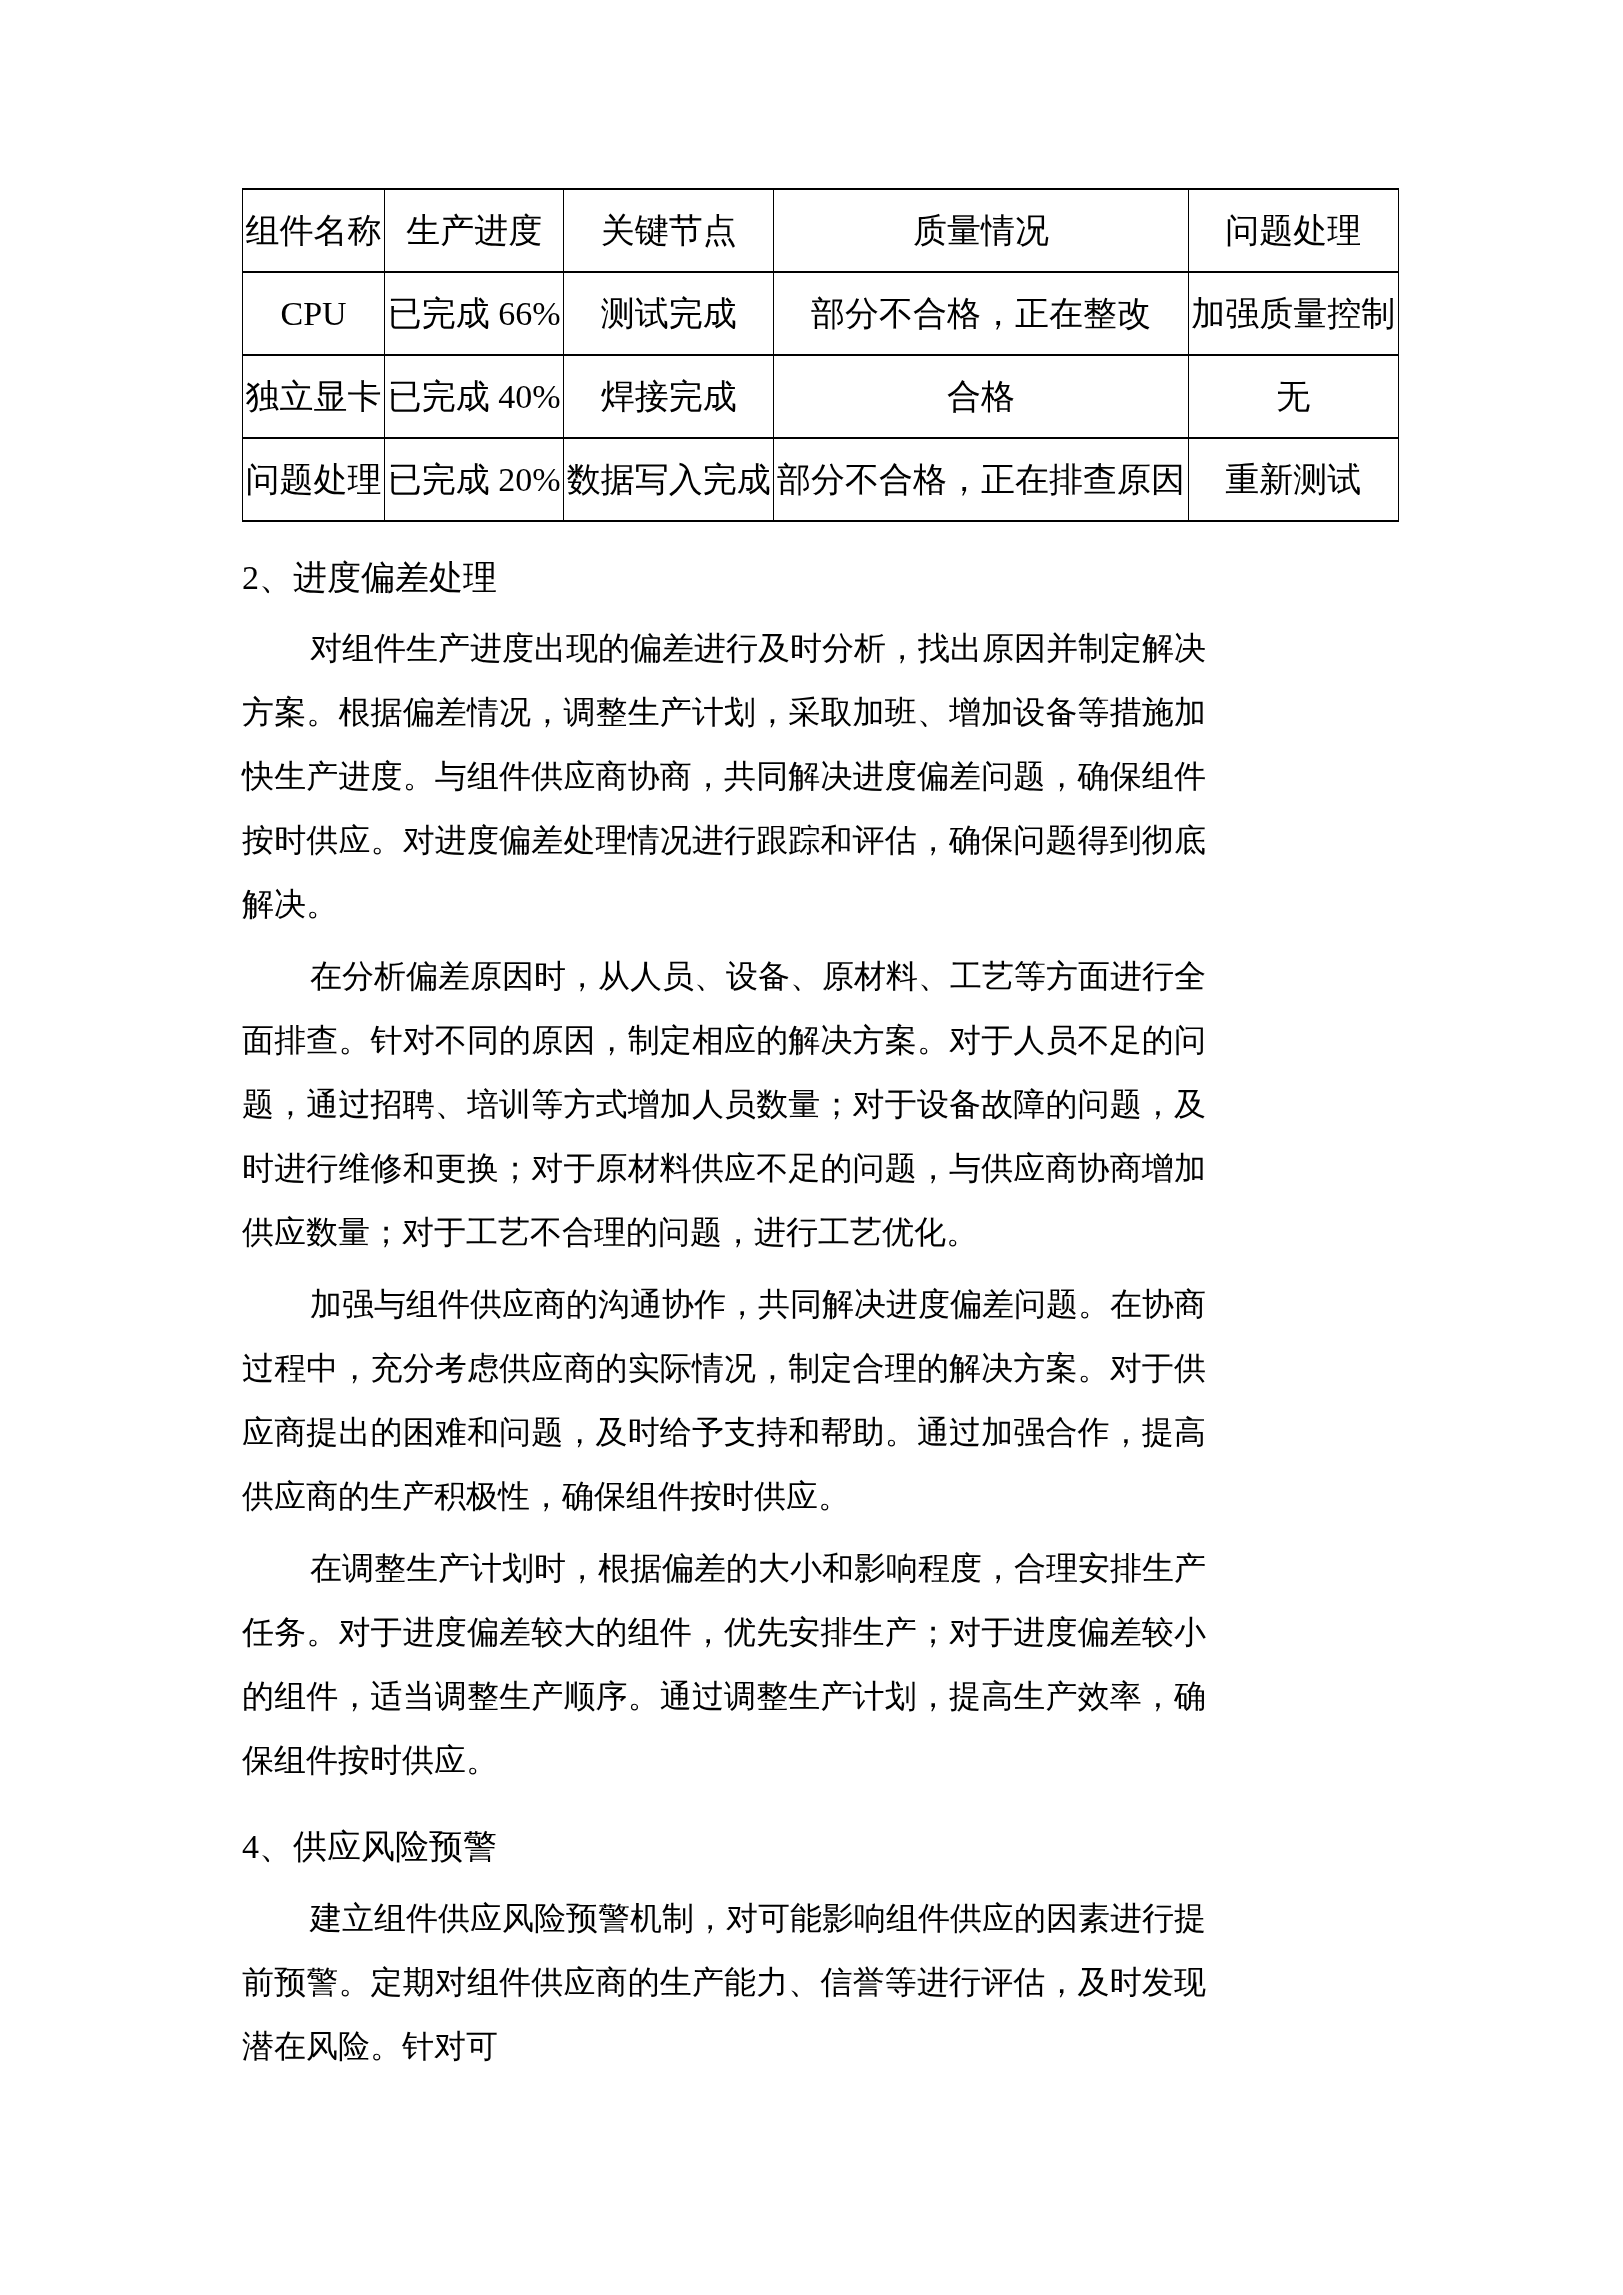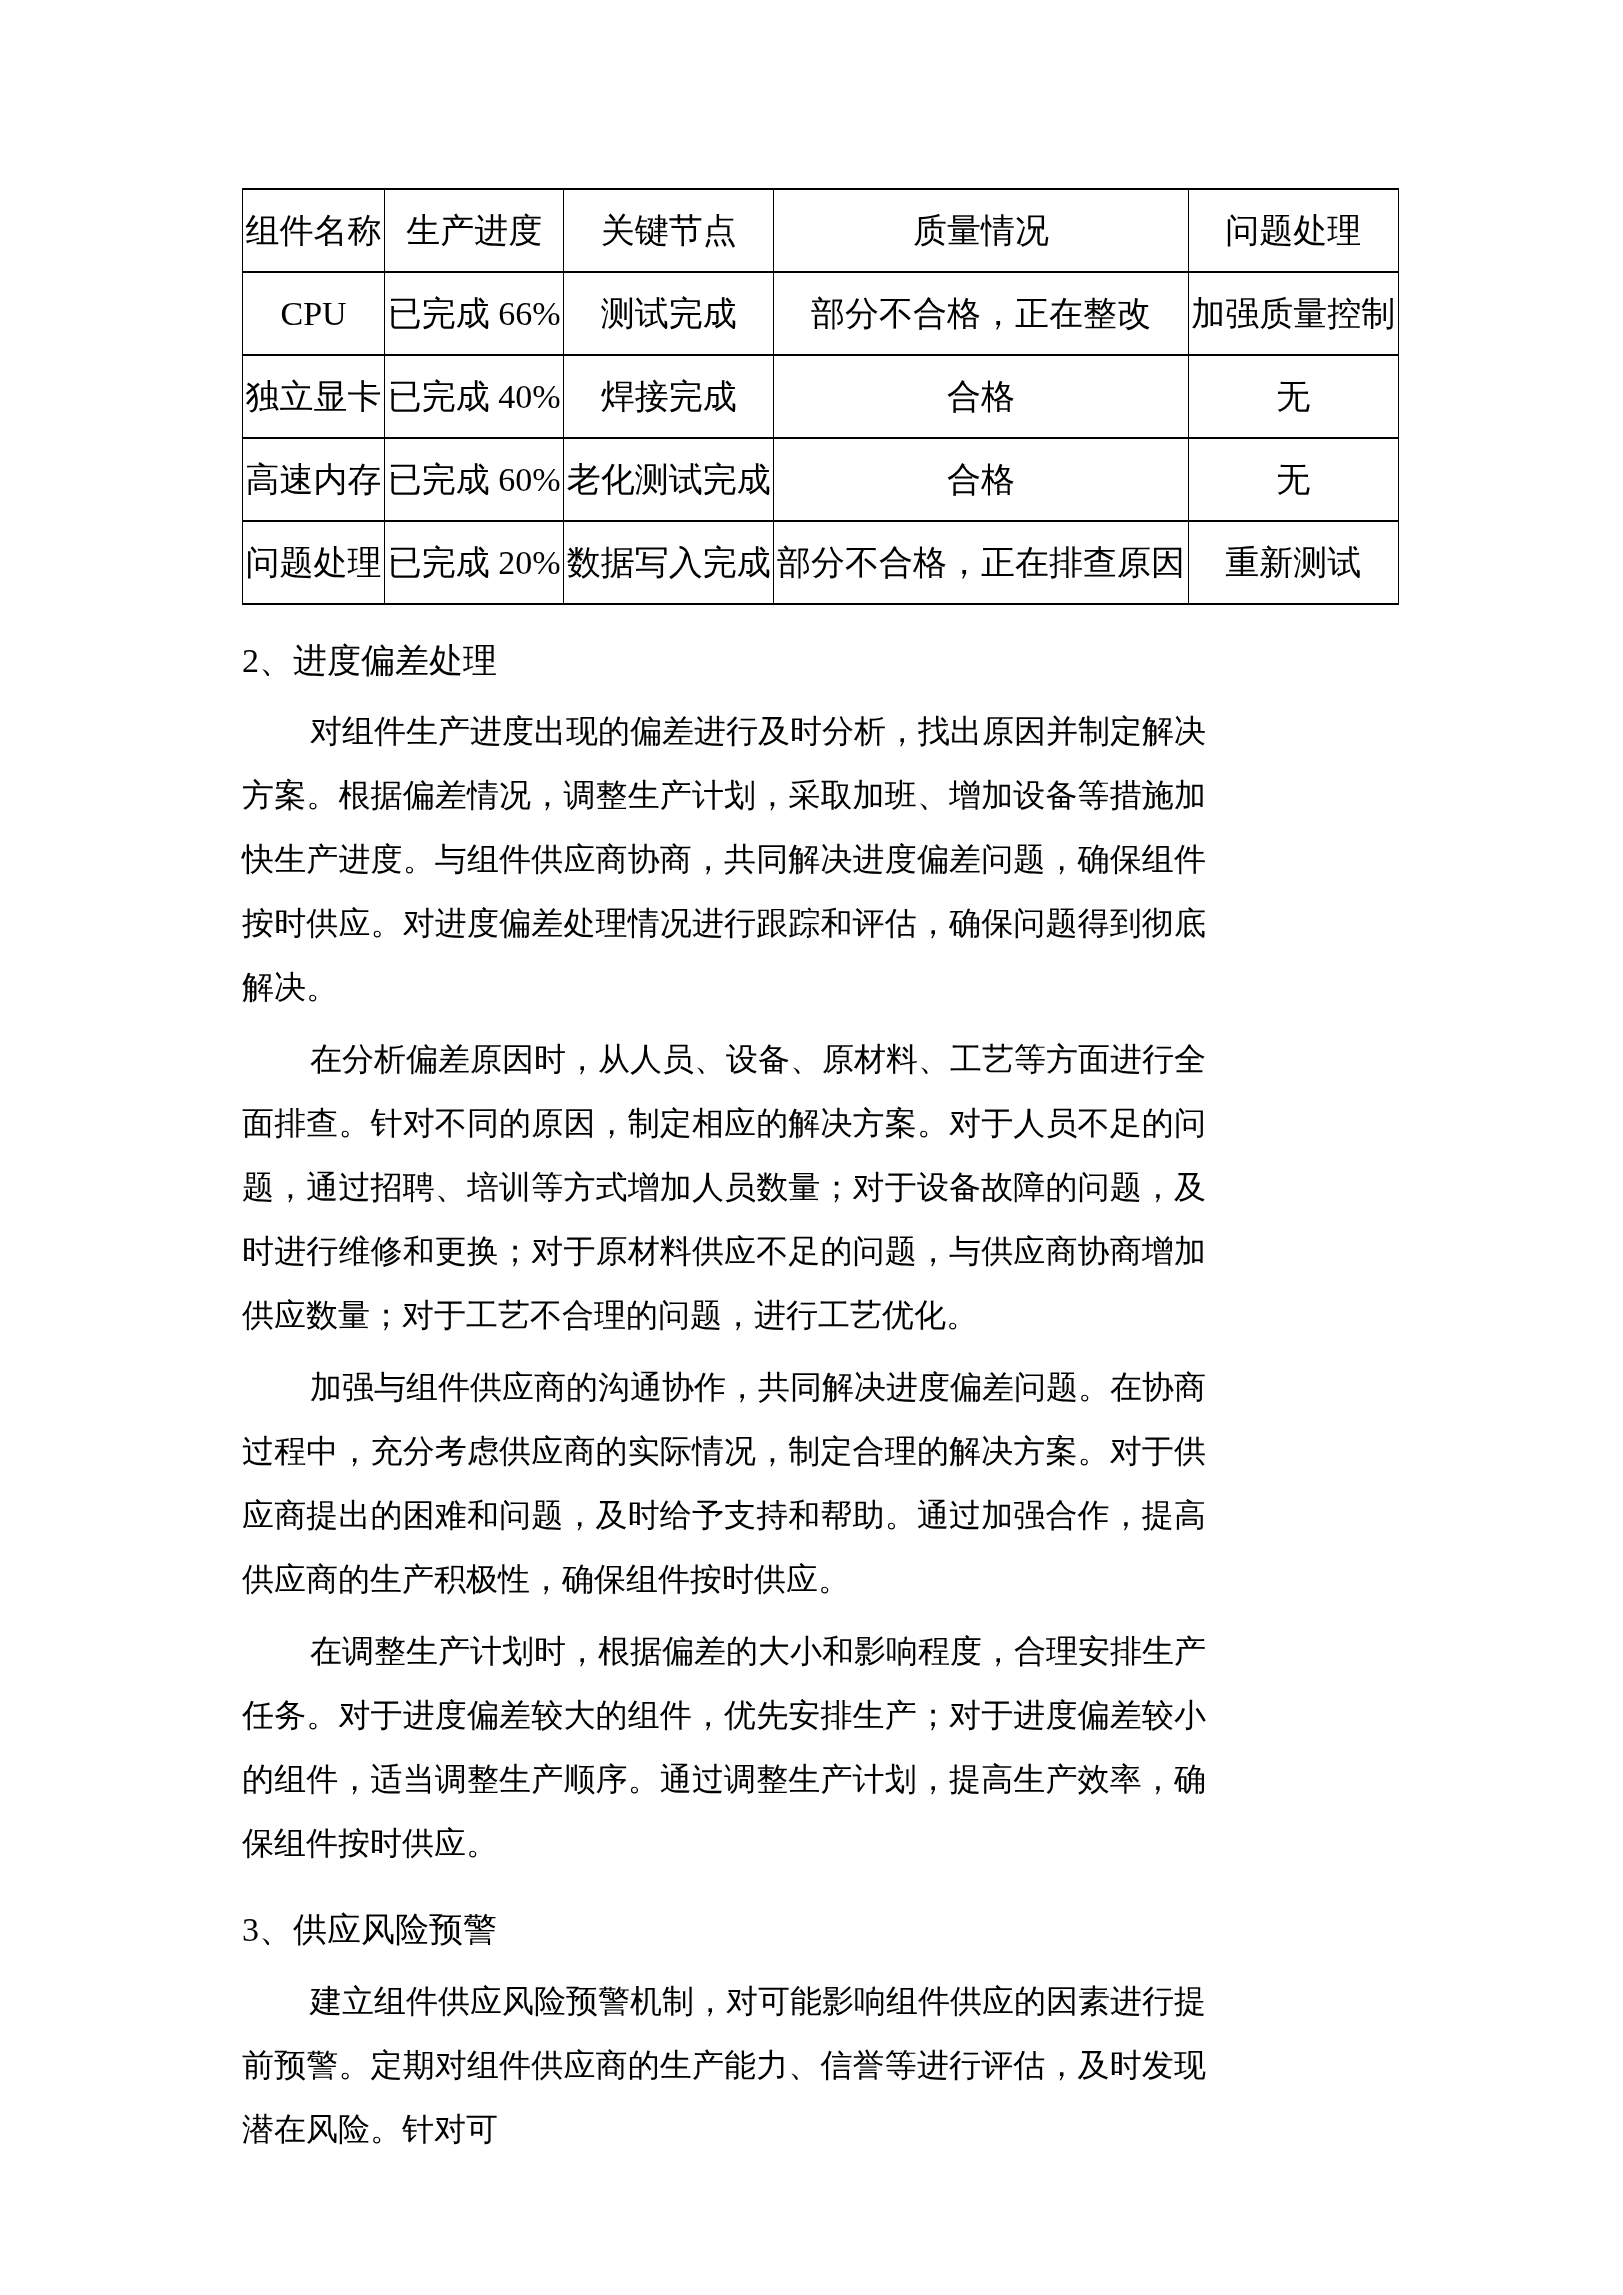--- a/index.html
+++ b/index.html
@@ -79,41 +79,34 @@
         <td>加强质量控制</td>
       </tr>
       <tr>
         <td>独立显卡</td>
         <td>已完成 40%</td>
         <td>焊接完成</td>
         <td>合格</td>
         <td>无</td>
       </tr>
       <tr>
-        <td>高速内存</td>
-        <td>已完成 60%</td>
-        <td>老化测试完成</td>
-        <td>合格</td>
-        <td>无</td>
-      </tr>
-      <tr>
         <td>问题处理</td>
         <td>已完成 20%</td>
         <td>数据写入完成</td>
         <td>部分不合格，正在排查原因</td>
         <td>重新测试</td>
       </tr>
     </tbody>
   </table>
 
   <h2 class="section-heading">2、进度偏差处理</h2>
 
   <p class="body-paragraph">对组件生产进度出现的偏差进行及时分析，找出原因并制定解决方案。根据偏差情况，调整生产计划，采取加班、增加设备等措施加快生产进度。与组件供应商协商，共同解决进度偏差问题，确保组件按时供应。对进度偏差处理情况进行跟踪和评估，确保问题得到彻底解决。</p>
   <p class="body-paragraph">在分析偏差原因时，从人员、设备、原材料、工艺等方面进行全面排查。针对不同的原因，制定相应的解决方案。对于人员不足的问题，通过招聘、培训等方式增加人员数量；对于设备故障的问题，及时进行维修和更换；对于原材料供应不足的问题，与供应商协商增加供应数量；对于工艺不合理的问题，进行工艺优化。</p>
   <p class="body-paragraph">加强与组件供应商的沟通协作，共同解决进度偏差问题。在协商过程中，充分考虑供应商的实际情况，制定合理的解决方案。对于供应商提出的困难和问题，及时给予支持和帮助。通过加强合作，提高供应商的生产积极性，确保组件按时供应。</p>
   <p class="body-paragraph">在调整生产计划时，根据偏差的大小和影响程度，合理安排生产任务。对于进度偏差较大的组件，优先安排生产；对于进度偏差较小的组件，适当调整生产顺序。通过调整生产计划，提高生产效率，确保组件按时供应。</p>
 
-  <h2 class="section-heading">3、供应风险预警</h2>
+  <h2 class="section-heading">4、供应风险预警</h2>
 
   <p class="body-paragraph">建立组件供应风险预警机制，对可能影响组件供应的因素进行提前预警。定期对组件供应商的生产能力、信誉等进行评估，及时发现潜在风险。针对可</p>
 
 </div>
 
 
 </body></html>

